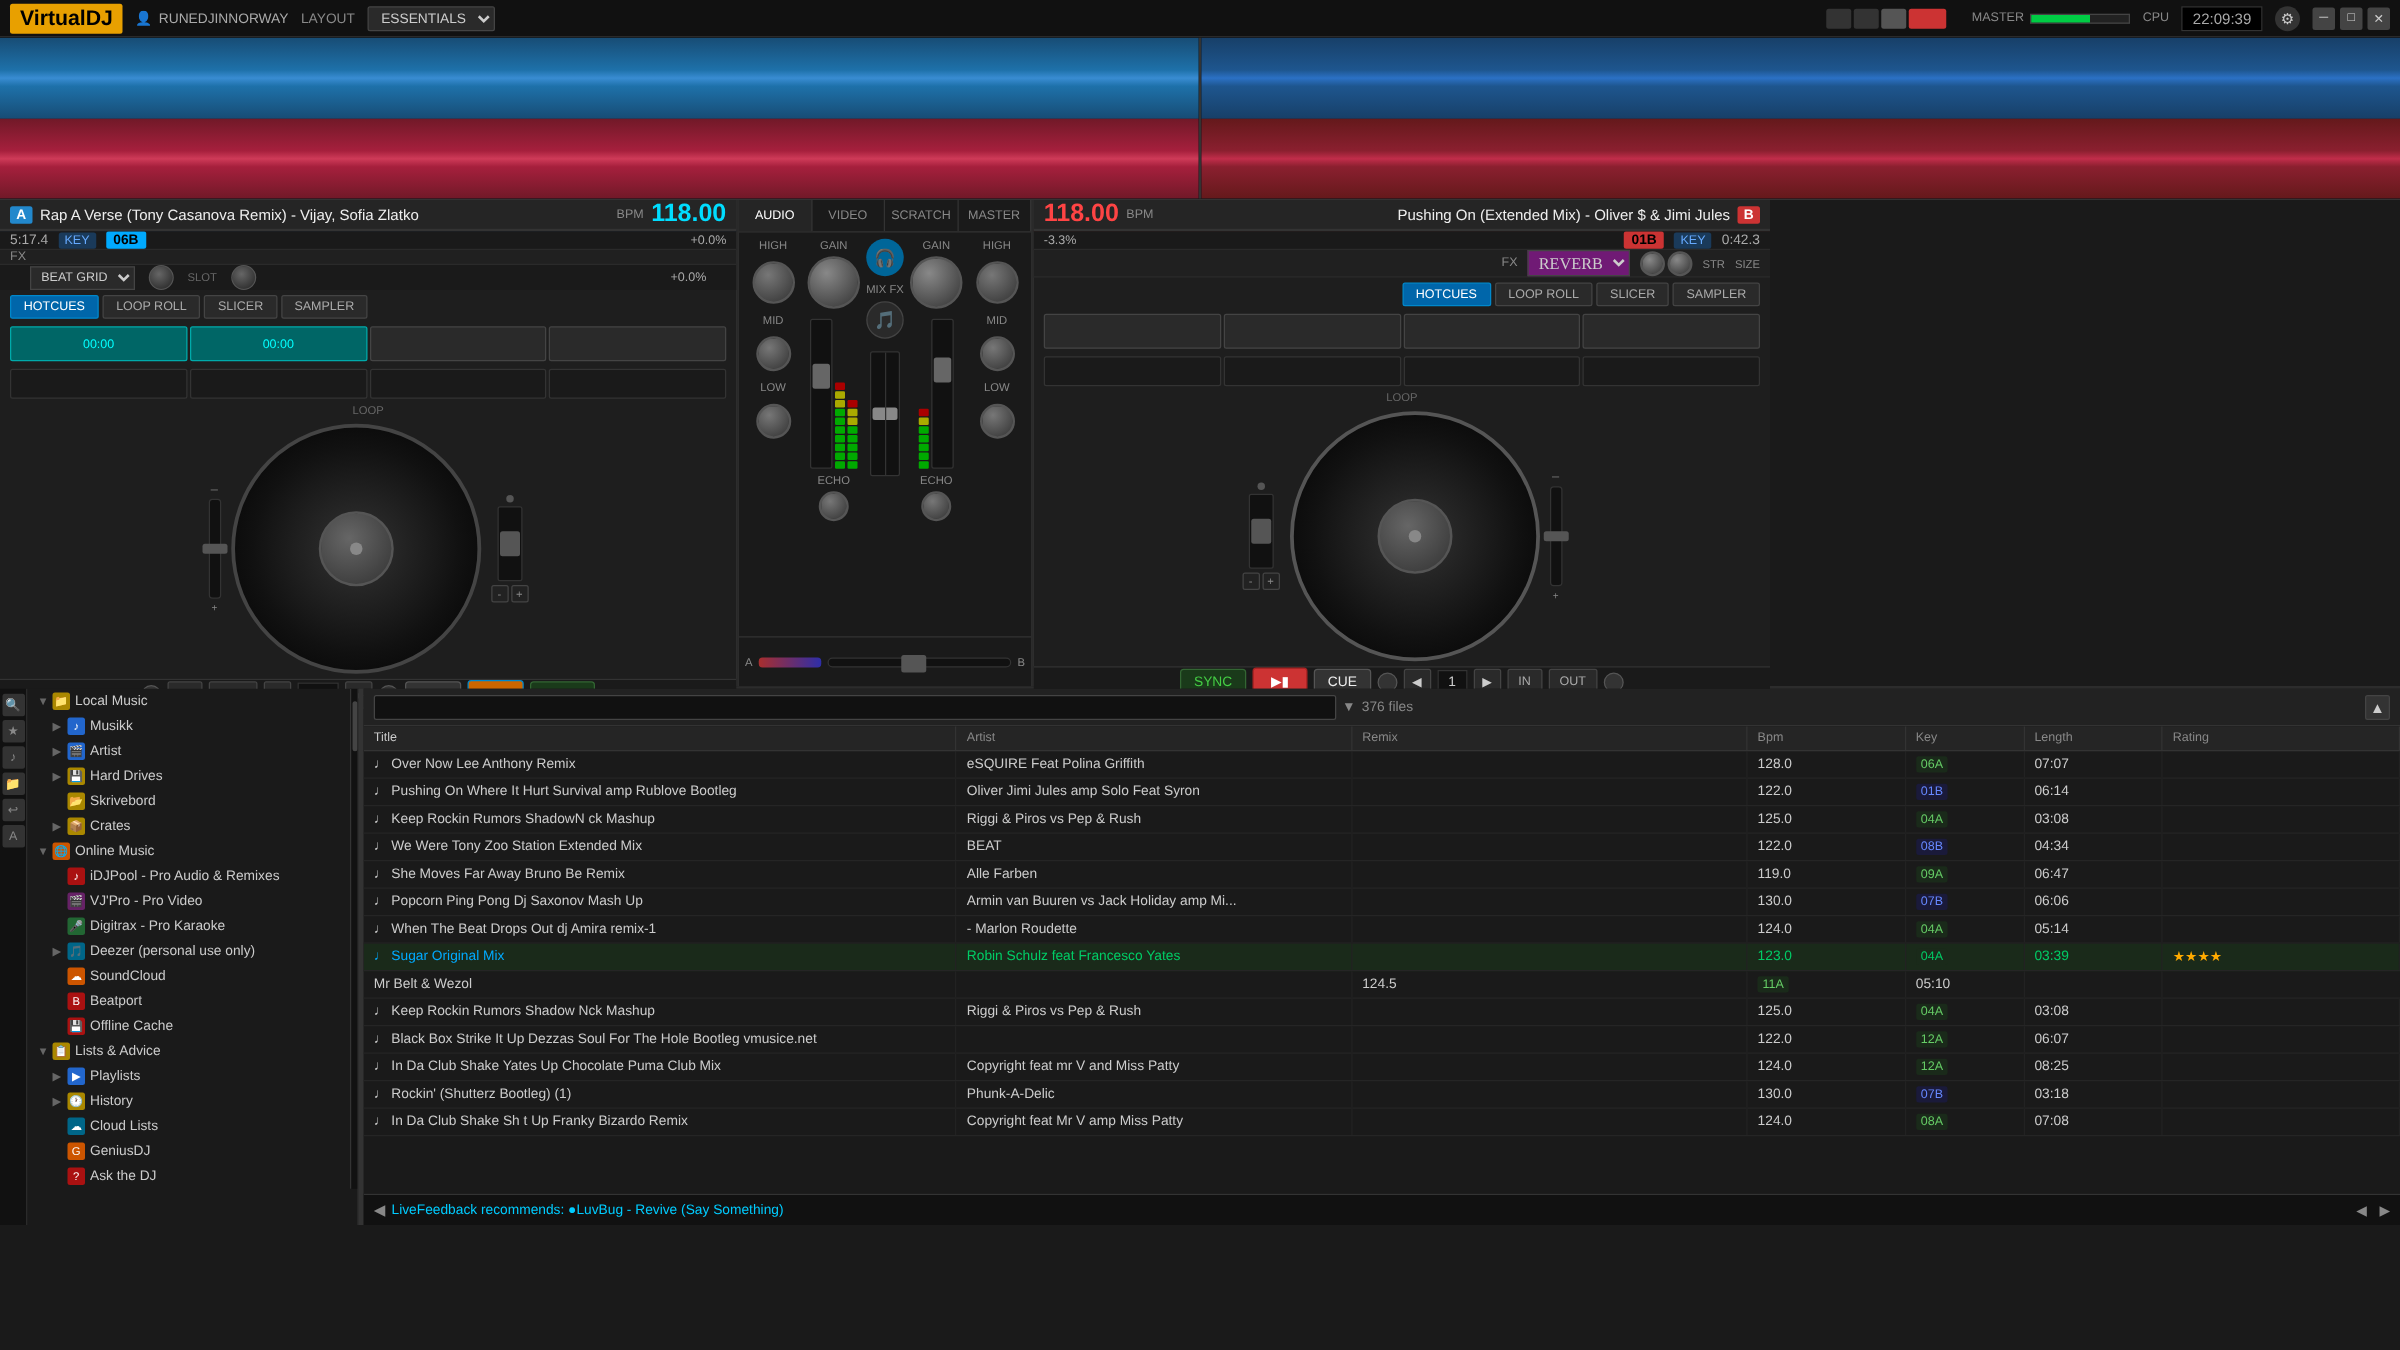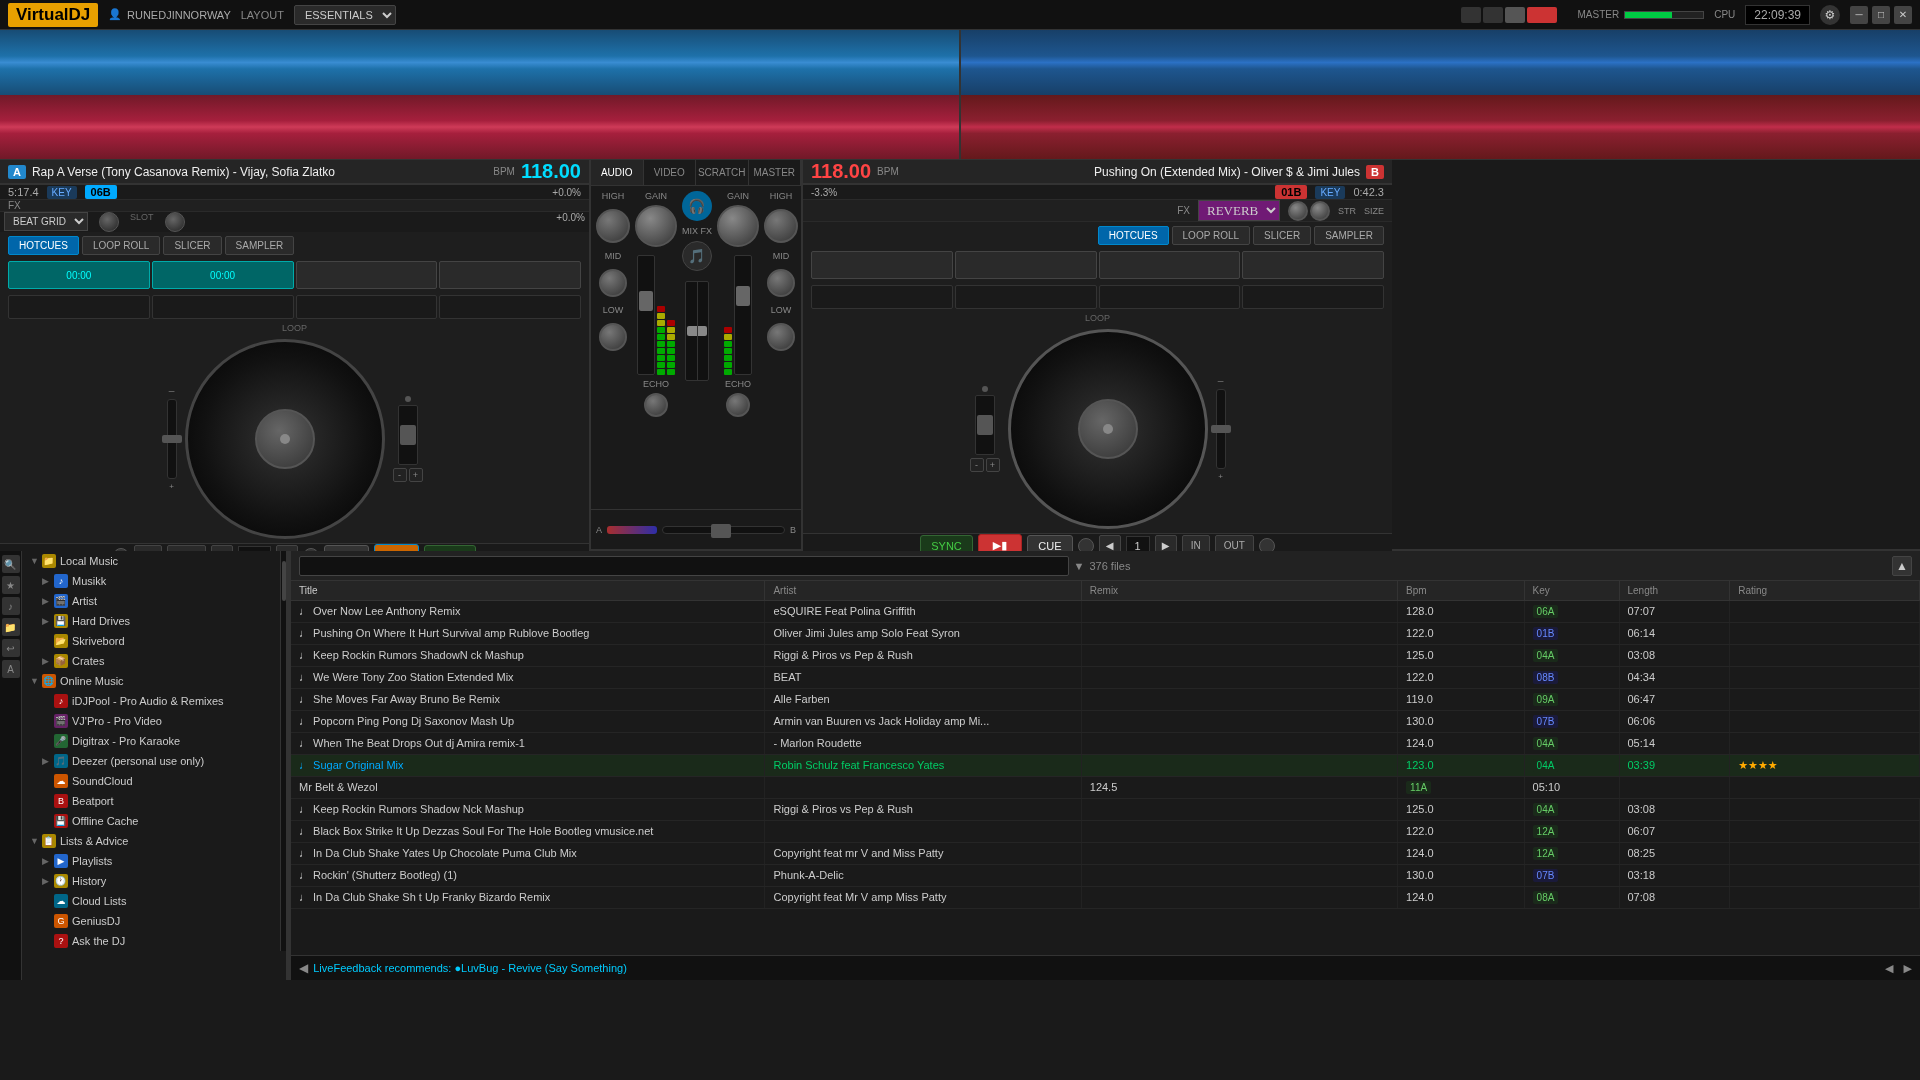--- a/index.html
+++ b/index.html
@@ -202,22 +202,22 @@
       align-items: center;
       padding: 0 8px;
       gap: 5px;
       font-size: 10px;
       color: #888;
       border-bottom: 1px solid #2a2a2a;
     }
     .deck-controls-row {
       height: 30px;
       display: flex;
-      align-items: flex-start;
-      padding: 0 4px;
+      align-items: center;
+      padding: 0 24px;
       gap: 11px;
       background: #1a1a1a;
     }
     .beat-grid-select {
       background: #2a2a2a;
       color: #ccc;
       border: 1px solid #444;
       font-size: 10px;
       padding: 2px 4px;
     }
@@ -365,21 +365,21 @@
     .fraction-display {
       background: #111;
       color: #ccc;
       border: 1px solid #333;
       padding: 3px 8px;
       font-size: 11px;
     }
 
     
     .mixer {
-      width: 212px;
+      width: 236px;
       background: #1a1a1a;
       display: flex;
       flex-direction: column;
       border-left: 1px solid #333;
       border-right: 1px solid #333;
     }
     .mixer-tabs {
       display: flex;
       height: 26px;
       border-bottom: 1px solid #333;

